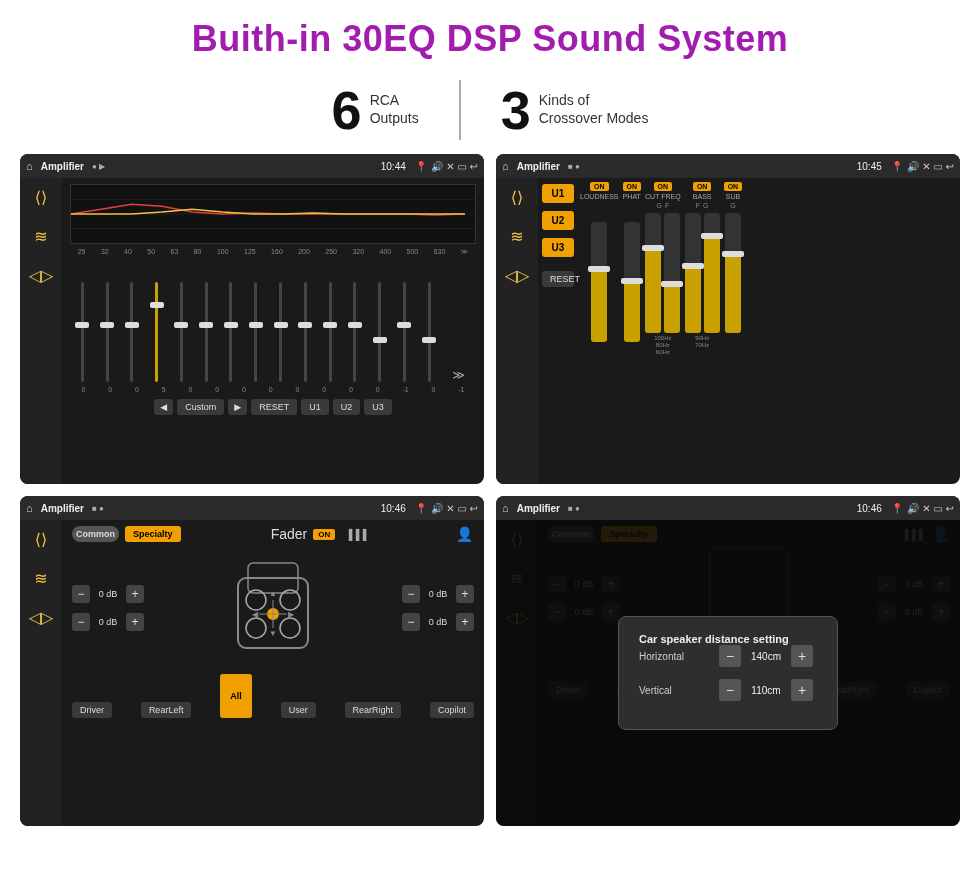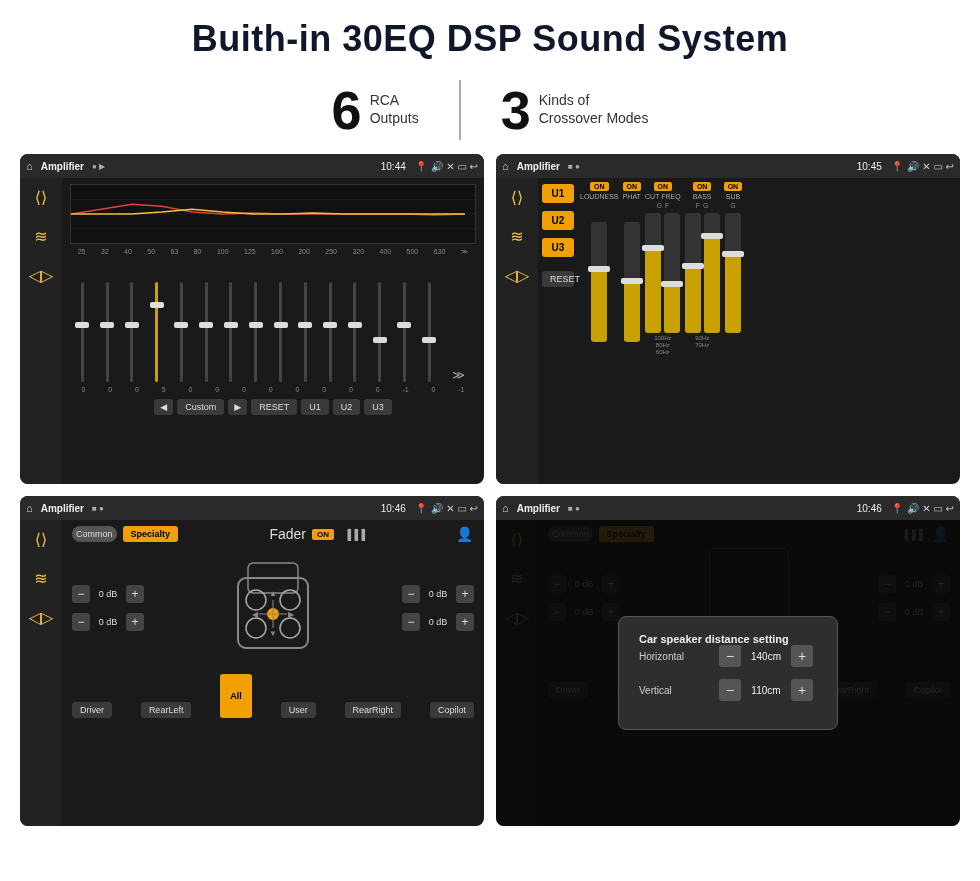--- a/index.html
+++ b/index.html
@@ -9,21 +9,21 @@
       background: #ffffff;
       font-family: Arial, sans-serif;
       overflow: hidden;
     }
 
     .page-title {
       text-align: center;
       padding: 18px 20px 10px;
       font-size: 36px;
       font-weight: 900;
-      color: #0f172a;
+      color: #a21caf;
       letter-spacing: 0.5px;
     }
 
     .stats-row {
       display: flex;
       justify-content: center;
       align-items: center;
       padding: 10px 60px 14px;
       gap: 0;
     }
@@ -284,20 +284,21 @@
       align-items: center;
     }
 
     .common-btn {
       background: #555;
       color: #ddd;
       border: none;
       border-radius: 8px;
       padding: 3px 4px;
       font-size: 9px;
+      font-weight: bold;
     }
 
     .specialty-btn {
       background: #f0a000;
       color: #000;
       border: none;
       border-radius: 3px;
       padding: 3px 8px;
       font-size: 9px;
       font-weight: bold;

